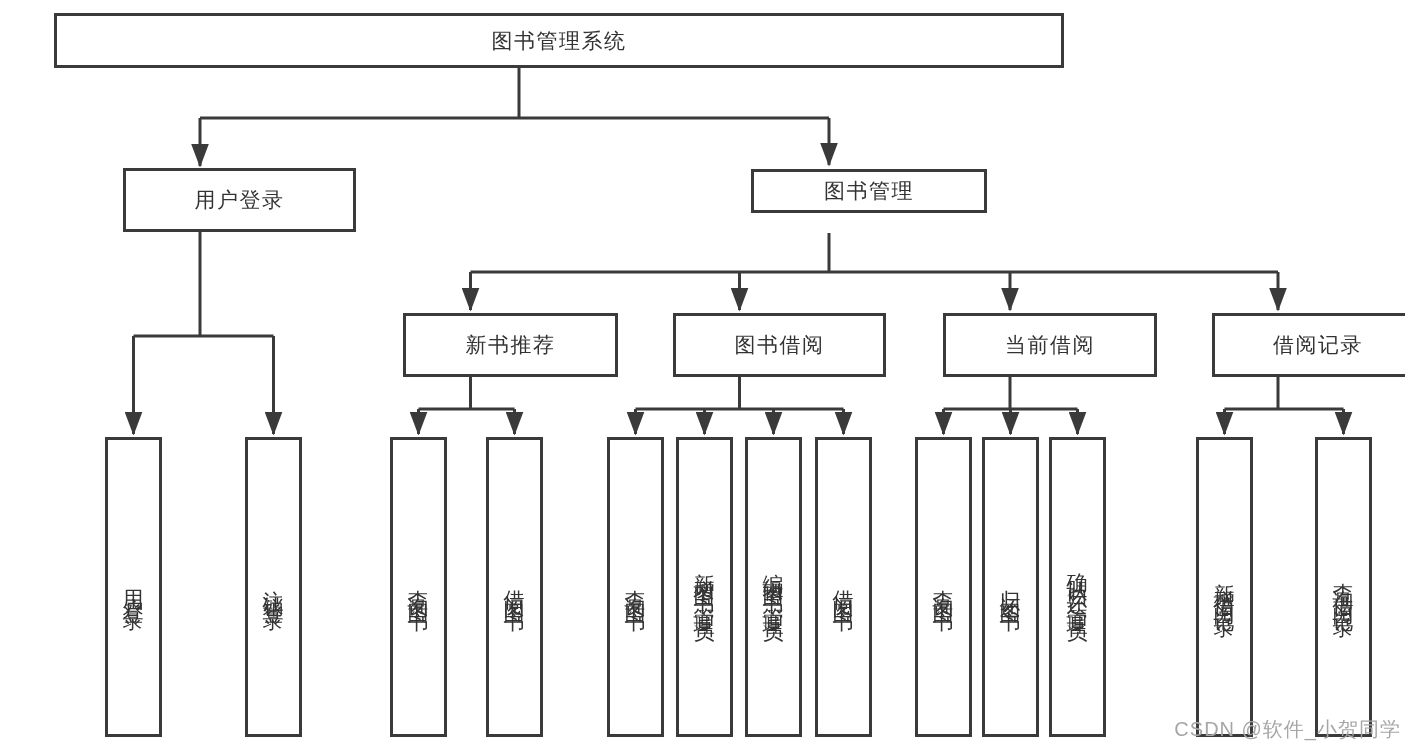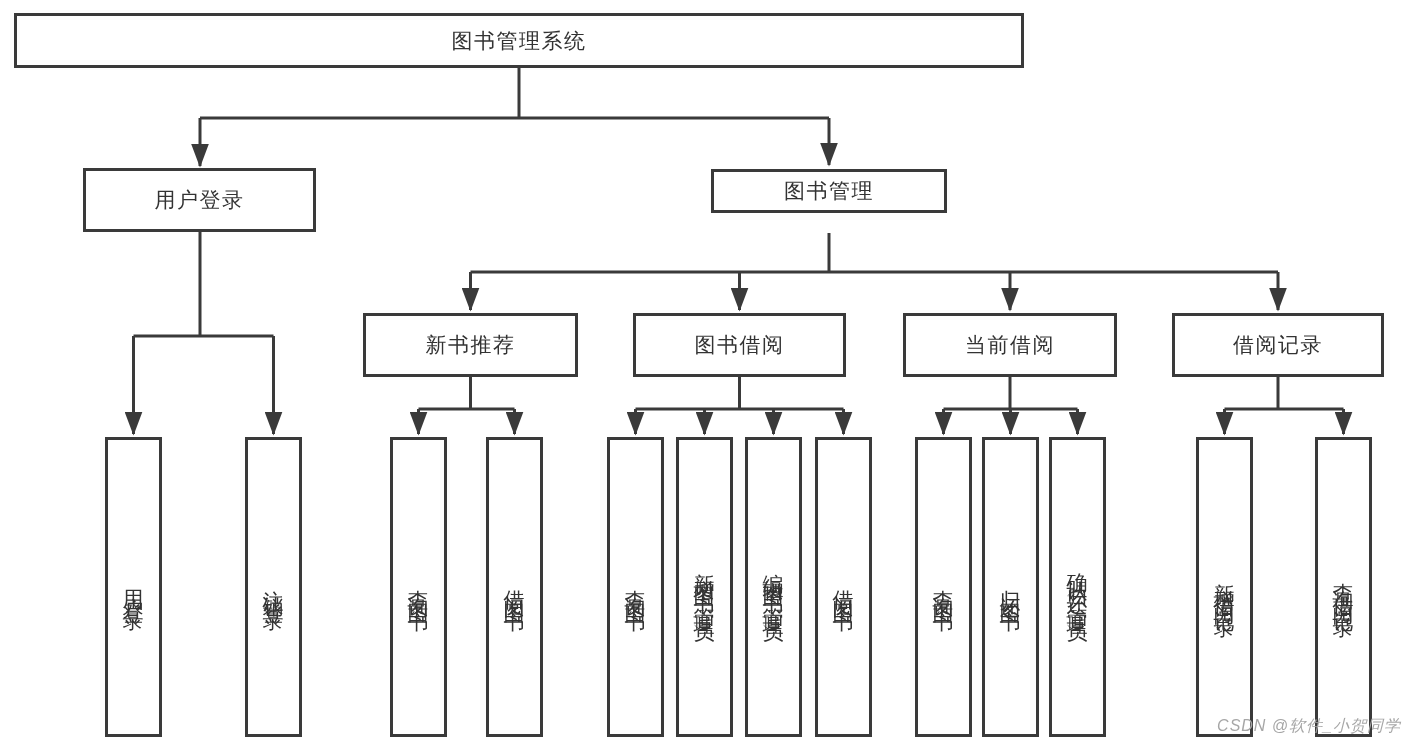--- a/index.html
+++ b/index.html
@@ -31,20 +31,21 @@
   .arrowhead{fill:var(--line);}
   .hbox{
     position:absolute;
     box-sizing:border-box;
     background:var(--bg);
     border:3px solid var(--line);
     display:flex;
     align-items:center;
     justify-content:center;
     z-index:2;
+    margin-left:40px;
   }
   .hlabel{
     font-size:21px;
     color:var(--text);
     letter-spacing:1.5px;
     white-space:nowrap;
   }
   .vbox{
     position:absolute;
     top:437px;
@@ -64,26 +65,25 @@
     font-size:21px;
     line-height:1;
     letter-spacing:7px;
     color:var(--text);
     white-space:nowrap;
   }
   .watermark{
     position:absolute;
     right:4px;
     top:716px;
-    font-size:16px;
+    font-size:20px;
     letter-spacing:1px;
     color:var(--wm);
     z-index:5;
     white-space:nowrap;
-    font-style:italic;
   }
 </style>
 </head>
 <body>
 
 <div class="canvas">
 
   <svg class="connectors" viewBox="0 0 1405 747" xmlns="http://www.w3.org/2000/svg">
     <defs>
       <marker id="arrow" viewBox="0 0 8 6" refX="7.5" refY="3" markerWidth="8" markerHeight="6" orient="auto">

